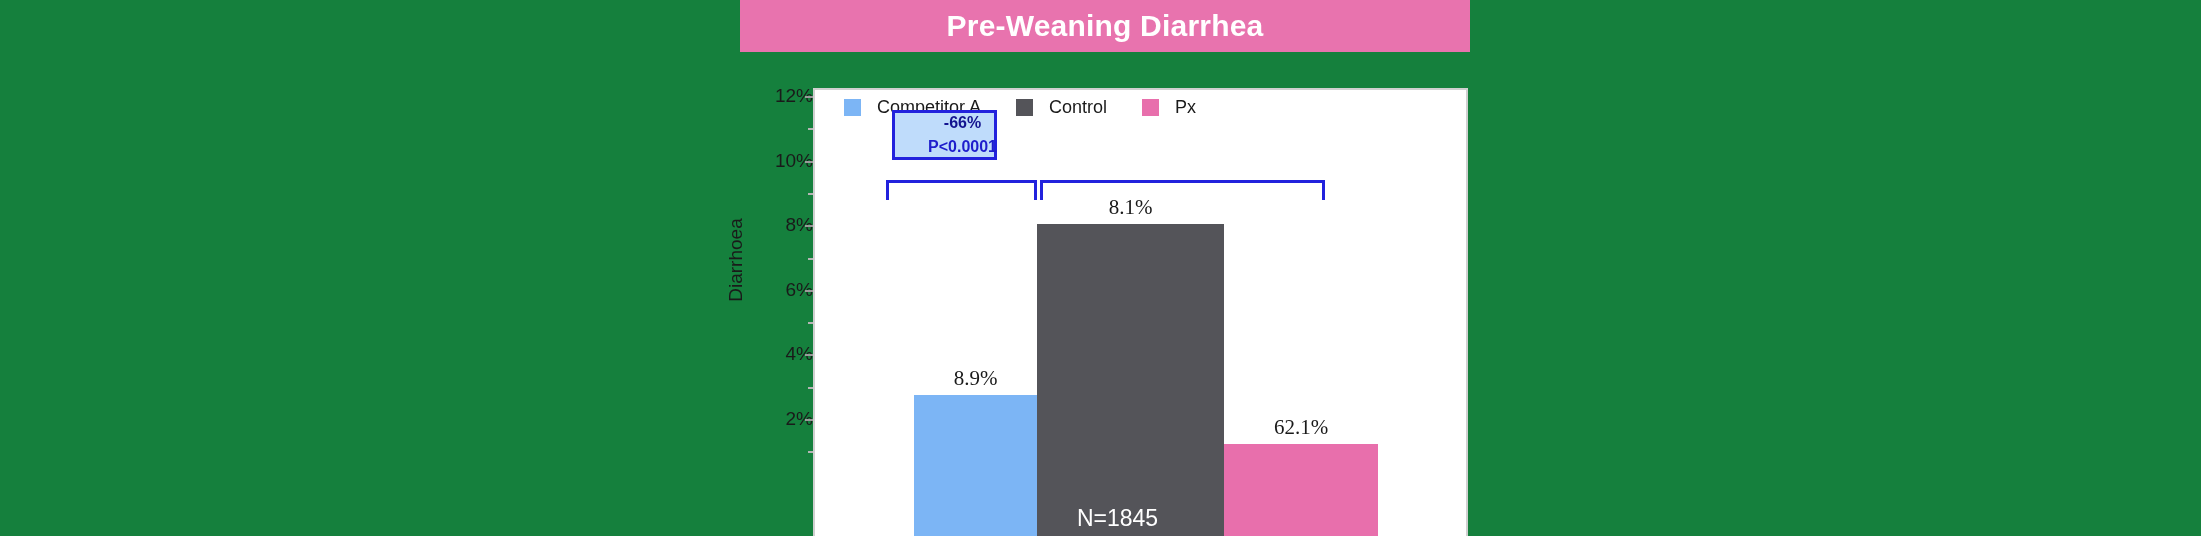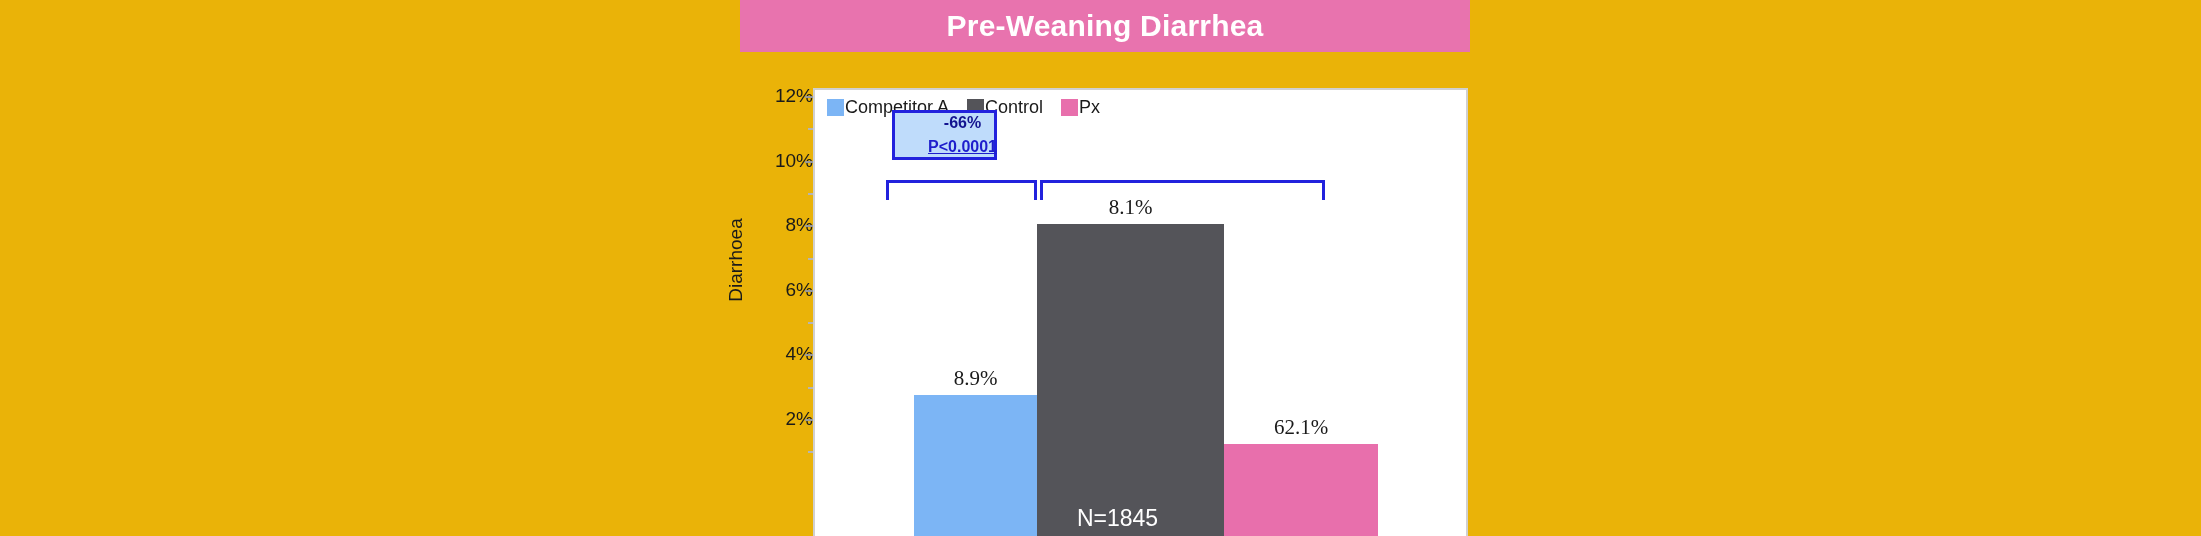--- a/index.html
+++ b/index.html
@@ -7,21 +7,21 @@
     margin: 0; padding: 0;
     width: 2201px; height: 536px;
     background: #ffffff;
     font-family: "Liberation Sans", sans-serif;
     overflow: hidden;
   }
   #root {
     position: relative;
     width: 2201px;
     height: 536px;
-    background: #eab308;
+    background: #15803d;
   }
 
   
   #title-banner {
     position: absolute;
     left: 740px; top: 0px;
     width: 730px; height: 52px;
     background: #e873ae;
     display: flex;
     align-items: center;
@@ -93,21 +93,22 @@
   #legend {
     position: absolute;
     left: 12px; top: 7px;
     display: flex;
     align-items: center;
     gap: 18px;
   }
   .legend-item {
     display: flex;
     align-items: center;
-    gap: 1px;
+    gap: 16px;
+    margin-left: 17px;
   }
   .legend-swatch {
     width: 17px; height: 17px;
     display: inline-block;
   }
   .legend-label {
     font-size: 18px;
     color: #1a1a1a;
     white-space: nowrap;
   }
@@ -149,21 +150,20 @@
     line-height: 1.25;
     padding-left: 36px;
   }
   .callout-pct {
     font-size: 16px;
     font-weight: bold;
   }
   .callout-p {
     font-size: 16px;
     font-weight: bold;
-    text-decoration: underline;
   }
   #callout-left {
     left: 77px; top: 20px;
     width: 105px; height: 50px;
     background: #bfdcfb;
     border: 3px solid #2222dd;
   }
   #callout-left .callout-pct { color: #13138f; }
   #callout-left .callout-p   { color: #1e1ecc; }
 

